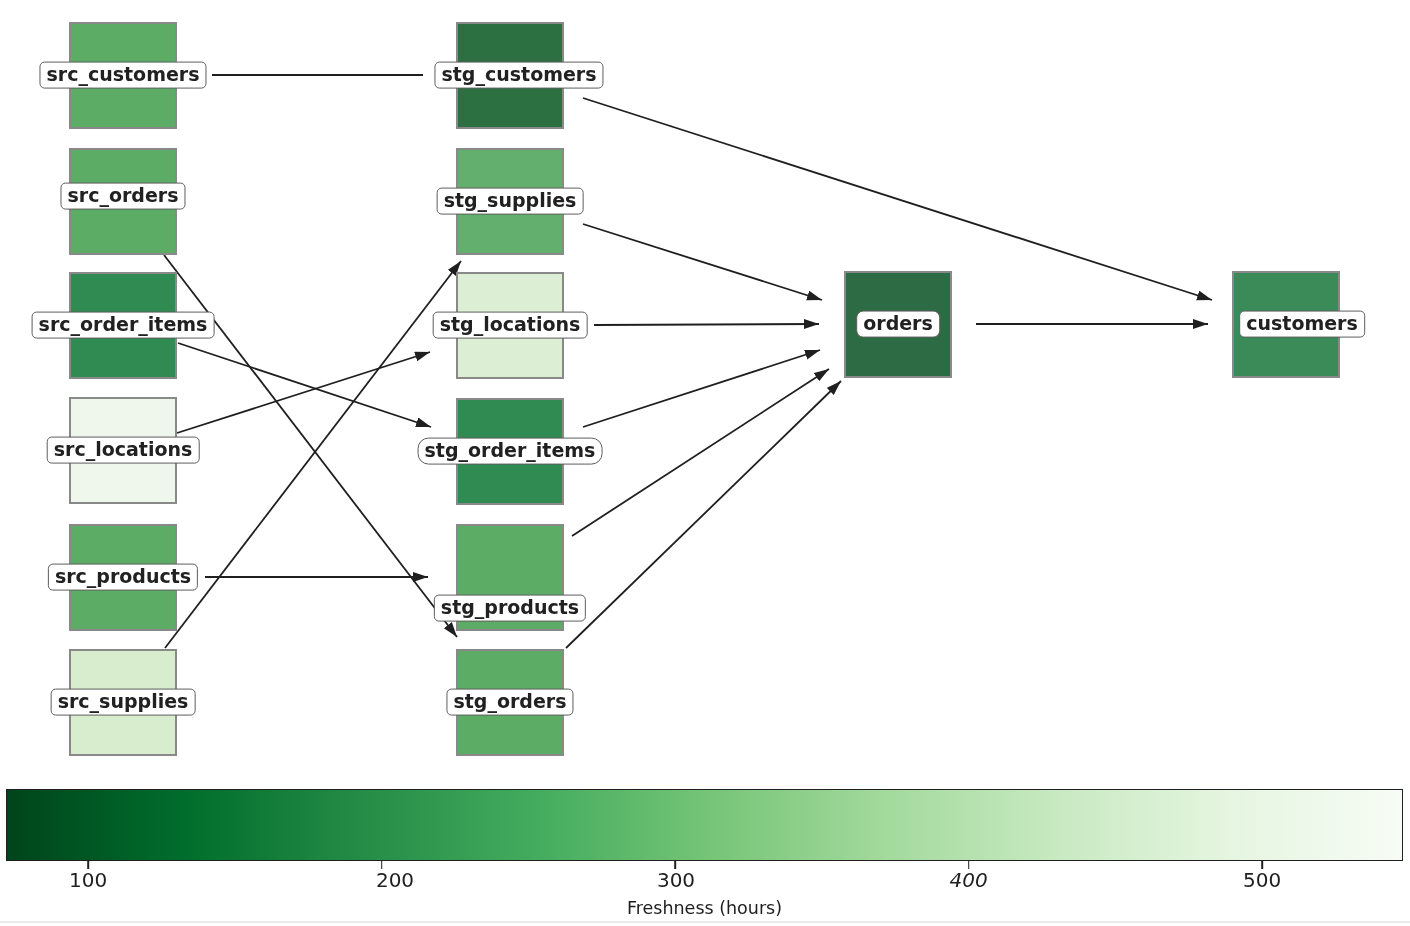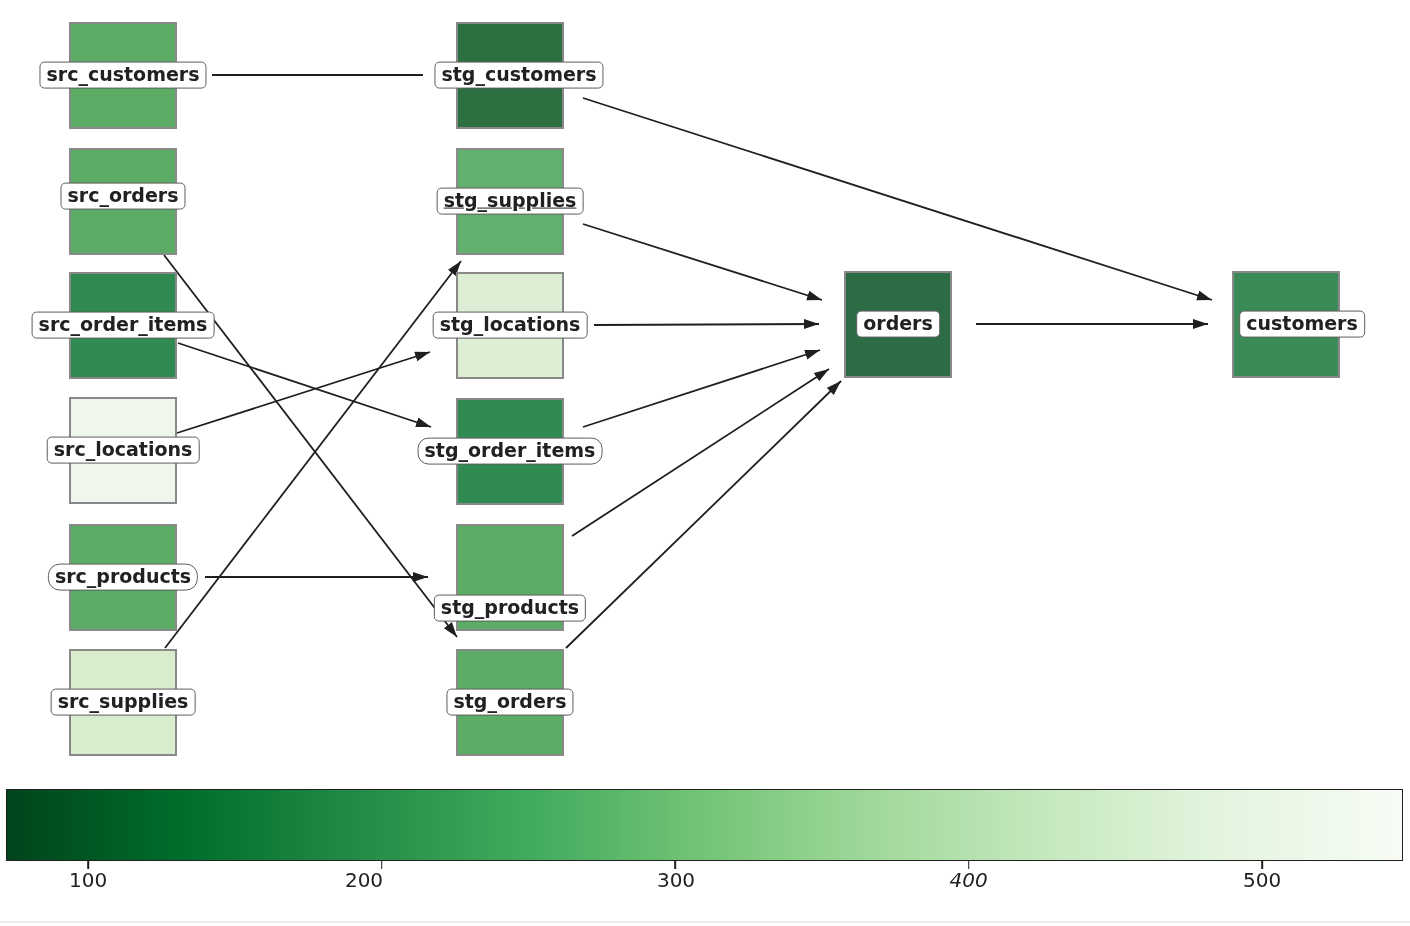--- a/index.html
+++ b/index.html
@@ -101,52 +101,53 @@
   <div id="node-layer">
       <div class="node-box" style="left: 69px; top: 21.5px; width: 108px; height: 107px; background: rgb(92, 172, 102);"></div>
       <div class="node-label" style="left: 123px; top: 75px;">src_customers</div>
       <div class="node-box" style="left: 69px; top: 147.5px; width: 108px; height: 107px; background: rgb(92, 172, 102);"></div>
       <div class="node-label" style="left: 123px; top: 196px;">src_orders</div>
       <div class="node-box" style="left: 69px; top: 271.5px; width: 108px; height: 107px; background: rgb(47, 139, 81);"></div>
       <div class="node-label" style="left: 123px; top: 325px;">src_order_items</div>
       <div class="node-box" style="left: 69px; top: 396.5px; width: 108px; height: 107px; background: rgb(239, 247, 236);"></div>
       <div class="node-label" style="left: 123px; top: 450px;">src_locations</div>
       <div class="node-box" style="left: 69px; top: 523.5px; width: 108px; height: 107px; background: rgb(92, 172, 102);"></div>
-      <div class="node-label" style="left: 123px; top: 577px; border-radius: 12px;">src_products</div>
+      <div class="node-label" style="left: 123px; top: 577px;">src_products</div>
       <div class="node-box" style="left: 69px; top: 648.5px; width: 108px; height: 107px; background: rgb(215, 237, 205);"></div>
       <div class="node-label" style="left: 123px; top: 702px;">src_supplies</div>
       <div class="node-box" style="left: 456px; top: 21.5px; width: 108px; height: 107px; background: rgb(44, 112, 65);"></div>
       <div class="node-label" style="left: 519px; top: 75px;">stg_customers</div>
       <div class="node-box" style="left: 456px; top: 147.5px; width: 108px; height: 107px; background: rgb(99, 176, 110);"></div>
-      <div class="node-label" style="left: 510px; top: 201px; text-decoration: underline;">stg_supplies</div>
+      <div class="node-label" style="left: 510px; top: 201px;">stg_supplies</div>
       <div class="node-box" style="left: 456px; top: 271.5px; width: 108px; height: 107px; background: rgb(220, 239, 213);"></div>
       <div class="node-label" style="left: 510px; top: 325px;">stg_locations</div>
       <div class="node-box" style="left: 456px; top: 397.5px; width: 108px; height: 107px; background: rgb(47, 139, 81);"></div>
       <div class="node-label" style="left: 510px; top: 451px; border-radius: 11px;">stg_order_items</div>
       <div class="node-box" style="left: 456px; top: 523.5px; width: 108px; height: 107px; background: rgb(92, 172, 102);"></div>
       <div class="node-label" style="left: 510px; top: 577px; margin-top: 31px;">stg_products</div>
       <div class="node-box" style="left: 456px; top: 648.5px; width: 108px; height: 107px; background: rgb(92, 172, 102);"></div>
       <div class="node-label" style="left: 510px; top: 702px;">stg_orders</div>
       <div class="node-box" style="left: 844px; top: 270.5px; width: 108px; height: 107px; background: rgb(45, 107, 68);"></div>
-      <div class="node-label" style="left: 898px; top: 324px;">orders</div>
+      <div class="node-label" style="left: 898px; top: 324px; border-radius: 7px;">orders</div>
       <div class="node-box" style="left: 1232px; top: 270.5px; width: 108px; height: 107px; background: rgb(59, 139, 88);"></div>
       <div class="node-label" style="left: 1286px; top: 324px; margin-left: 16px;">customers</div>
     </div>
 
   <div class="colorbar">
     <div class="cbar" id="cbar-gradient" style="background: linear-gradient(to right, rgb(0, 68, 27), rgb(0, 109, 44), rgb(35, 139, 69), rgb(65, 171, 93), rgb(116, 196, 118), rgb(161, 217, 155), rgb(199, 233, 192), rgb(229, 245, 224), rgb(247, 252, 245));"></div>
     <div id="cbar-ticks">
         <div class="cbar-tick" style="left: 88.1765px;"></div>
         <div class="cbar-tick-label" style="left: 88.1765px;">100</div>
         <div class="cbar-tick" style="left: 381.664px;"></div>
-        <div class="cbar-tick-label" style="left: 364px;">200</div>
+        <div class="cbar-tick-label" style="left: 395px;">200</div>
         <div class="cbar-tick" style="left: 675.151px;"></div>
         <div class="cbar-tick-label" style="left: 676px;">300</div>
         <div class="cbar-tick" style="left: 968.639px;"></div>
         <div class="cbar-tick-label" style="left: 968.639px; font-style: italic;">400</div>
         <div class="cbar-tick" style="left: 1262.13px;"></div>
         <div class="cbar-tick-label" style="left: 1262.13px;">500</div>
       </div>
+    <div class="cbar-label">Freshness (hours)</div>
   </div>
 
   <div class="bottom-rule"></div>
 
 </div>
 
 </body></html>

